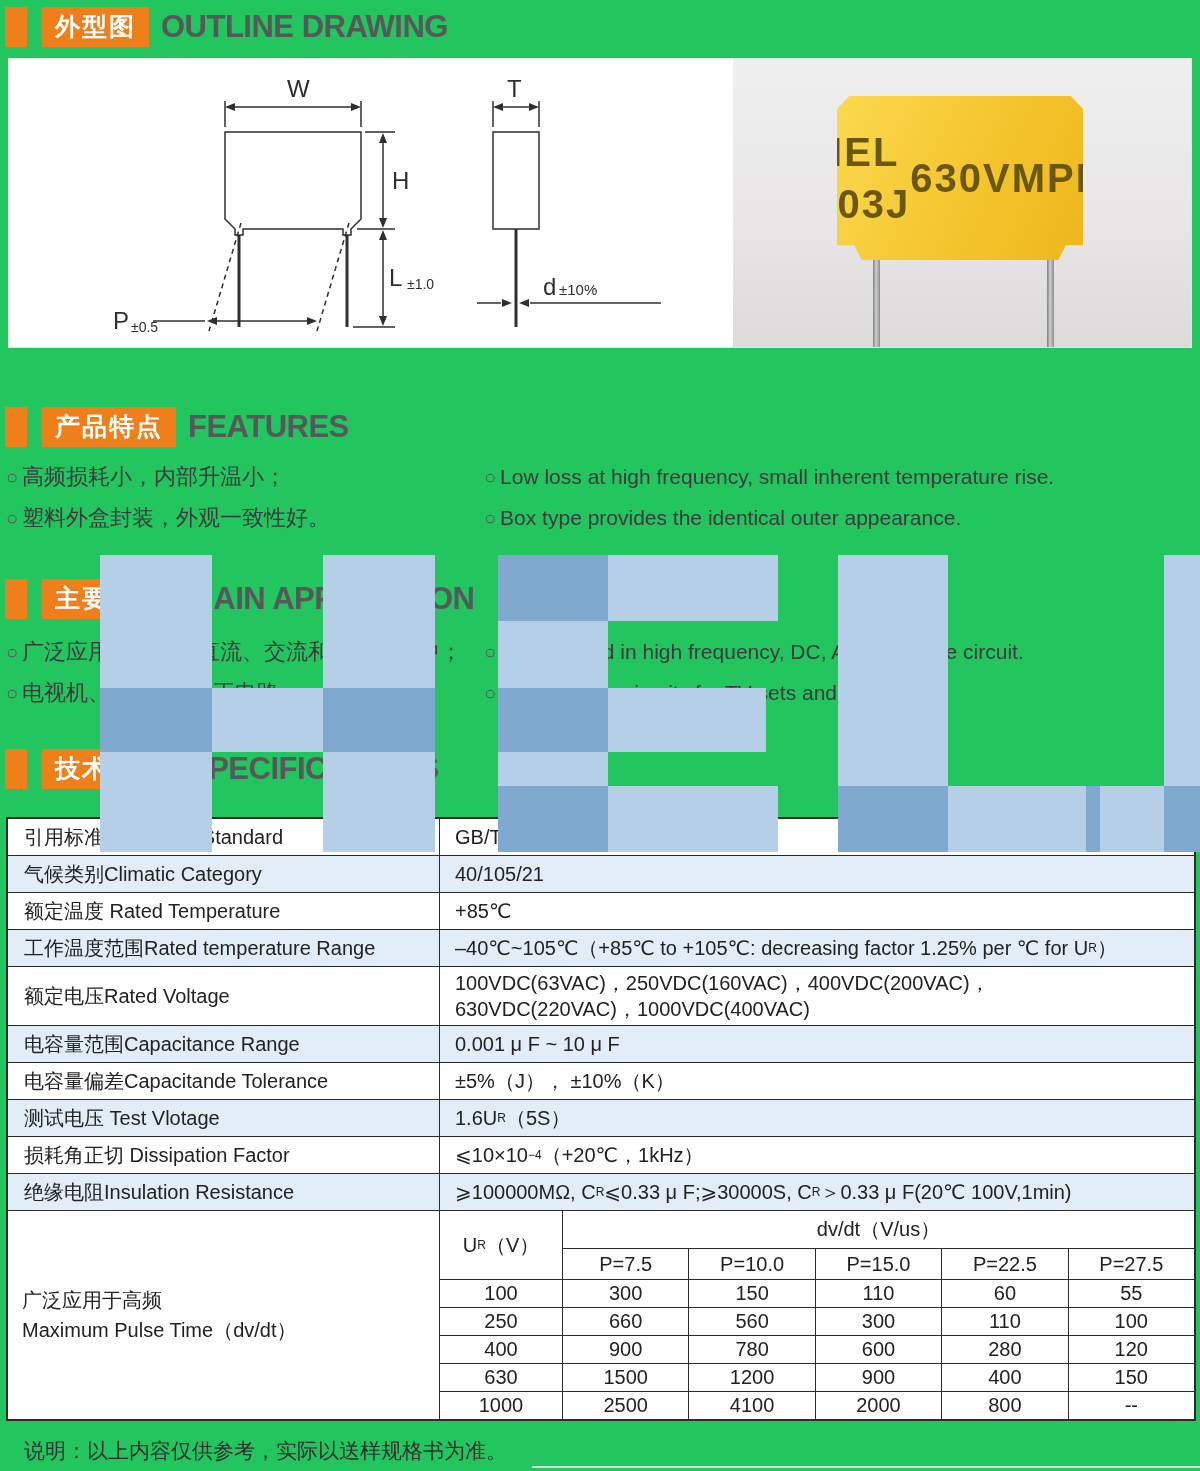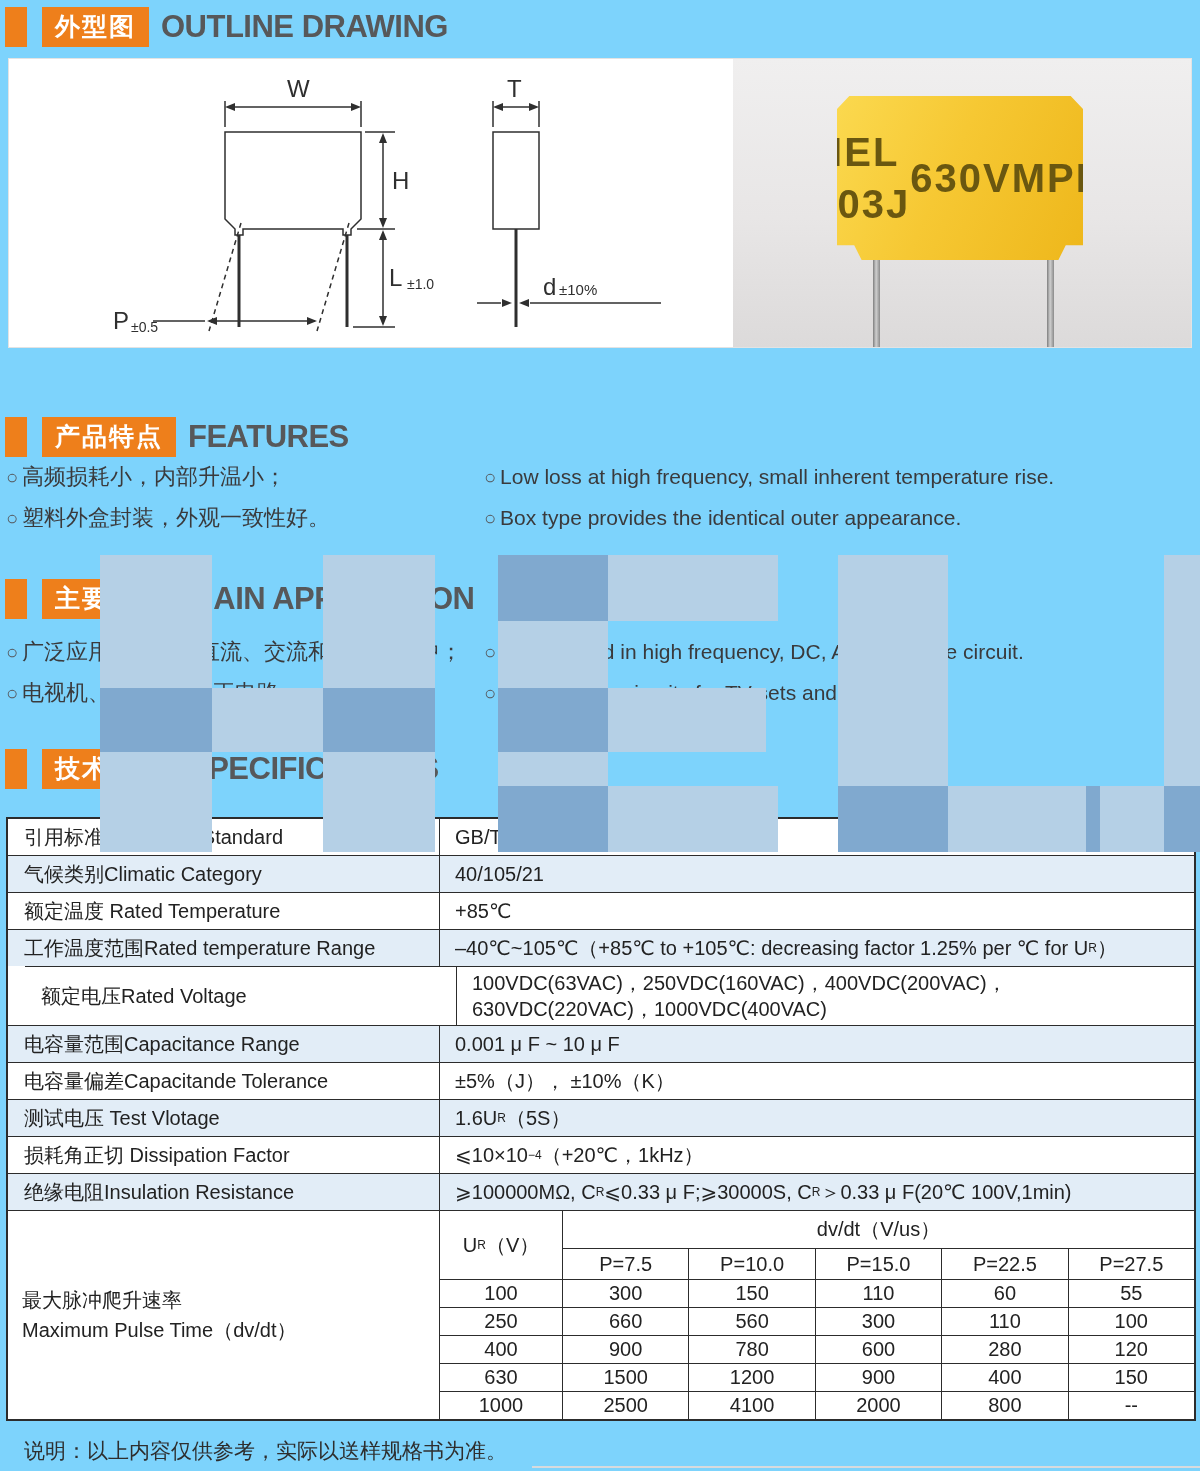--- a/index.html
+++ b/index.html
@@ -1,16 +1,16 @@
 <!DOCTYPE html>
 <html><head>
 <meta charset="utf-8">
 <style>
   html,body{margin:0;padding:0;background:#fff;}
-  .page{position:relative;width:1200px;height:1471px;background:#7dd3fc;overflow:hidden;
+  .page{position:relative;width:1200px;height:1471px;background:#22c55e;overflow:hidden;
         font-family:"Liberation Sans","DejaVu Sans",sans-serif;color:#222;}
 
   
   .sec-head{position:absolute;left:5px;display:flex;align-items:center;height:42px;}
   .sec-bar{width:22px;height:40px;background:#ee7f1b;margin-right:15px;}
   .sec-badge{background:#ee7f1b;color:#fff;font-weight:bold;font-size:25px;
              padding:6px 13px 7px;letter-spacing:2px;line-height:27px;}
   .sec-title{margin-left:12px;font-size:31px;font-weight:bold;color:#57585a;letter-spacing:-0.5px;}
 
   
@@ -35,21 +35,21 @@
 
   
   .spec-table{position:absolute;left:6px;top:817px;width:1186px;border:2px solid #2c2c2c;background:#fff;}
   .srow{display:flex;border-top:1.5px solid #2c2c2c;min-height:36px;}
   .srow:first-child{border-top:none;}
   .srow:nth-child(even){background:#e2edf7;}
   .cell{font-size:20px;}
   .lbl{width:432px;border-right:1.5px solid #2c2c2c;display:flex;align-items:center;
        padding:2px 6px 2px 16px;box-sizing:border-box;}
   .val{flex:1;display:flex;align-items:center;padding:3px 10px 3px 15px;}
-  .srow.tall{min-height:54px;margin-left:17px;}
+  .srow.tall{min-height:54px;}
   sub{font-size:12px;} sup{font-size:12px;}
 
   .srow.pulse{min-height:208px;}
   .pulse-lbl{flex-direction:column;align-items:flex-start;justify-content:center;line-height:30px;padding-left:14px;}
   .pulse-grid{flex:1;display:grid;grid-template-columns:122px repeat(5,1fr);
               grid-template-rows:37px 31px repeat(5,1fr);}
   .pcell{display:flex;align-items:center;justify-content:center;font-size:20px;}
   .bl{border-left:1.5px solid #2c2c2c;} .bt{border-top:1.5px solid #2c2c2c;}
   .ur-head{grid-row:1/3;grid-column:1;}
   .dvdt-head{grid-column:2/7;}
@@ -138,21 +138,21 @@
     <div class="photo">
       <div class="lead" style="left:140px;"></div>
       <div class="lead" style="left:314px;"></div>
       <div class="cap">
         <div class="cap-line">HEL 103J</div>
         <div class="cap-line">630VMPB</div>
       </div>
     </div>
   </div>
 
-  <div class="sec-head" style="top:416px;">
+  <div class="sec-head" style="top:406px;">
     <div class="sec-bar"></div>
     <div class="sec-badge">产品特点</div>
     <div class="sec-title">FEATURES</div>
   </div>
   <div class="bullets zh" style="top:463px;left:6px;">
     <div class="bullet">
       <span class="ring">○</span>
       <span class="btxt">高频损耗小，内部升温小；</span>
       </div>
     <div class="bullet">
@@ -240,21 +240,21 @@
       <div class="cell lbl">损耗角正切 Dissipation Factor</div>
       <div class="cell val">⩽10×10<sup>−4</sup>（+20℃，1kHz）</div>
     </div>
     <div class="srow">
       <div class="cell lbl">绝缘电阻Insulation Resistance</div>
       <div class="cell val">⩾100000MΩ, C<sub>R</sub>⩽0.33 μ F;⩾30000S, C<sub>R</sub>＞0.33 μ F(20℃ 100V,1min)</div>
     </div>
 
     <div class="srow pulse">
       <div class="cell lbl pulse-lbl">
-        <span>最大脉冲爬升速率</span>
+        <span>广泛应用于高频</span>
         <span>Maximum Pulse Time（dv/dt）</span>
       </div>
       <div class="pulse-grid">
         <div class="pcell ur-head">U<sub>R</sub>（V）</div>
         <div class="pcell dvdt-head bl">dv/dt（V/us）</div>
         <div class="pcell bl bt">P=7.5</div>
         <div class="pcell bl bt">P=10.0</div>
         <div class="pcell bl bt">P=15.0</div>
         <div class="pcell bl bt">P=22.5</div>
         <div class="pcell bl bt">P=27.5</div>

